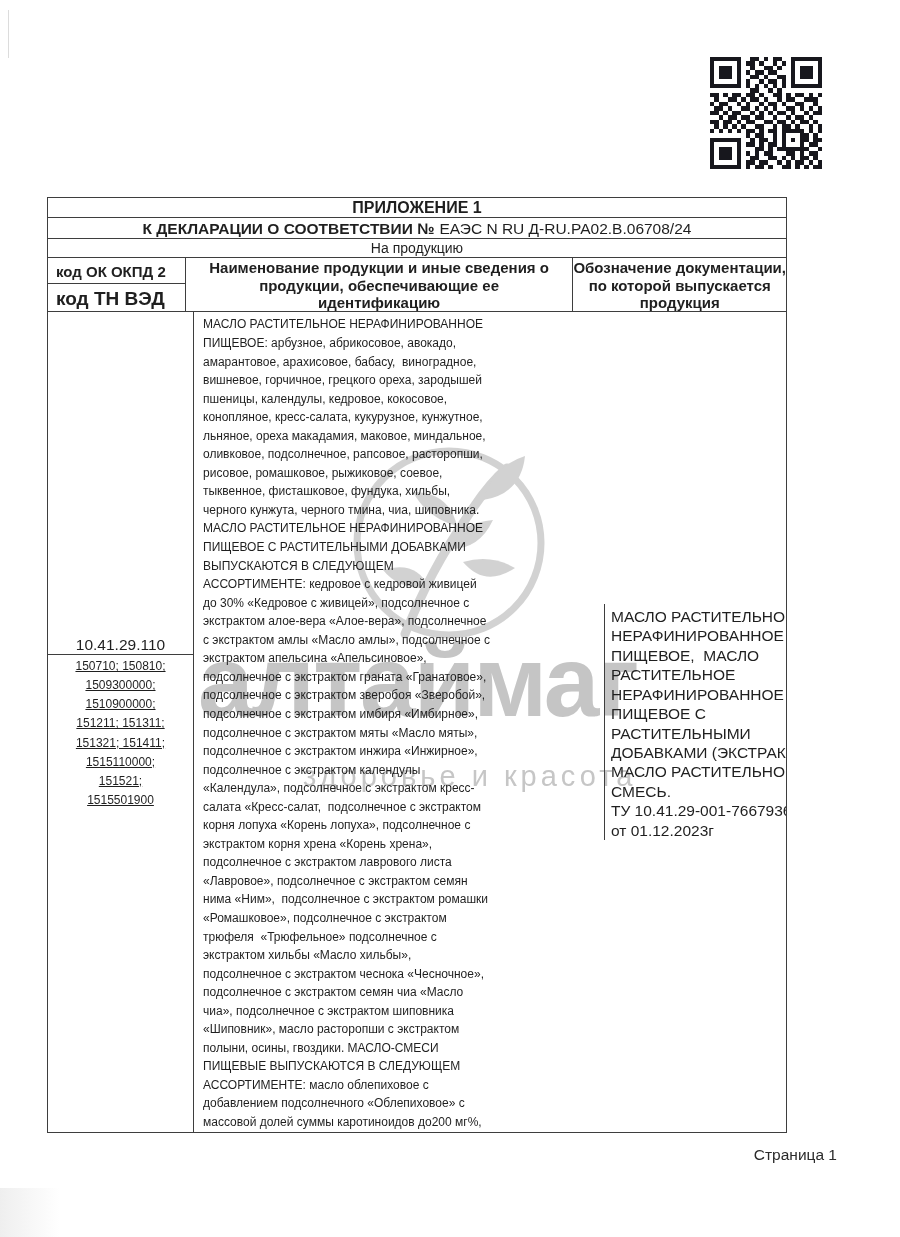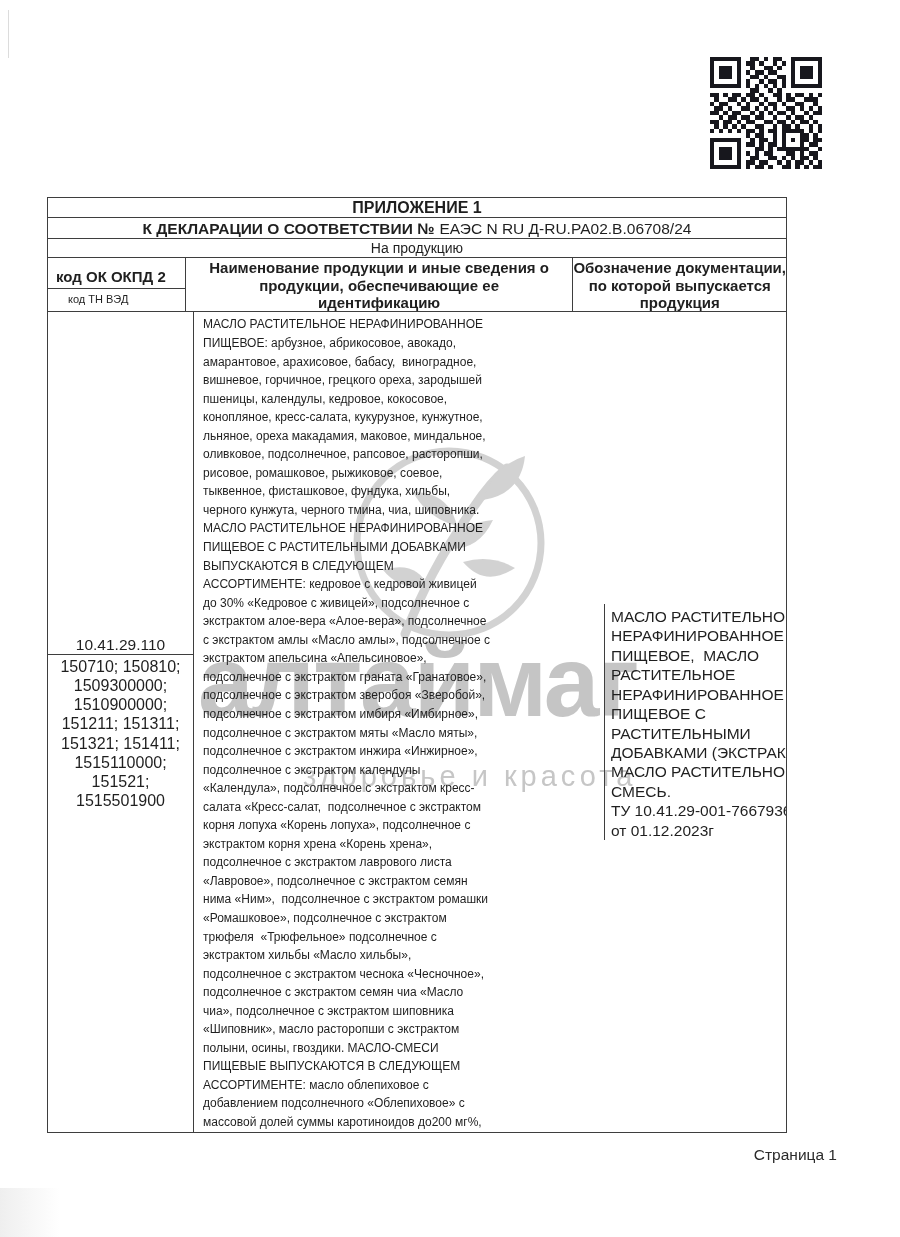--- a/index.html
+++ b/index.html
@@ -49,29 +49,29 @@
   .row-t2 .b { font-weight:700; margin-right:5px; }
   .row-t3 { height:19px; line-height:18px; text-align:center; font-size:14px; }
   .cols { display:flex; align-items:center; }
   .col-1 { width:145px; }
   .col-2 { width:411px; border-left:1.5px solid #3e3e3e; }
   .col-3 { flex:1; border-left:1.5px solid #3e3e3e; }
   .row-h { height:54px; }
   .row-h .cols { height:100%; }
   .h1a { height:25px; border-bottom:1.5px solid #3e3e3e; font-size:15px; font-weight:700;
          padding:4px 0 0 8px; }
-  .h1b { font-size:11px; font-weight:400; padding:4px 0 0 8px;margin-left:12px; }
+  .h1b { font-size:19px; font-weight:700; padding:4px 0 0 8px; }
   .h23 { font-size:15px; font-weight:700; text-align:center; line-height:17.4px;
          padding-top:2px; white-space:pre; }
   .row-b { height:821px; }
   .row-b .cols { height:100%; }
   .c1-okpd { height:21px; border-bottom:1.5px solid #3e3e3e; text-align:center;
              font-size:15.5px; padding-top:2px; }
-  .c1-tnved { text-align:center; font-size:16px; line-height:19.1px; padding-top:2px;
-              white-space:pre; }
+  .c1-tnved { text-align:center; font-size:12px; line-height:19.1px; padding-top:2px;
+              white-space:pre;text-decoration:underline; }
   .c2-body { font-size:12px; line-height:18.55px; padding:3px 4px 0 9px;
              white-space:pre; overflow:hidden; }
   .c3-body { font-size:15.5px; line-height:19.4px; padding:3px 2px 0 6px;
              white-space:pre; overflow:hidden; }
 
   .footer {
     position:absolute; right:63px; top:1146px; font-size:15.5px; color:#2b2b2b; z-index:2;
   }
 </style>
 </head>

